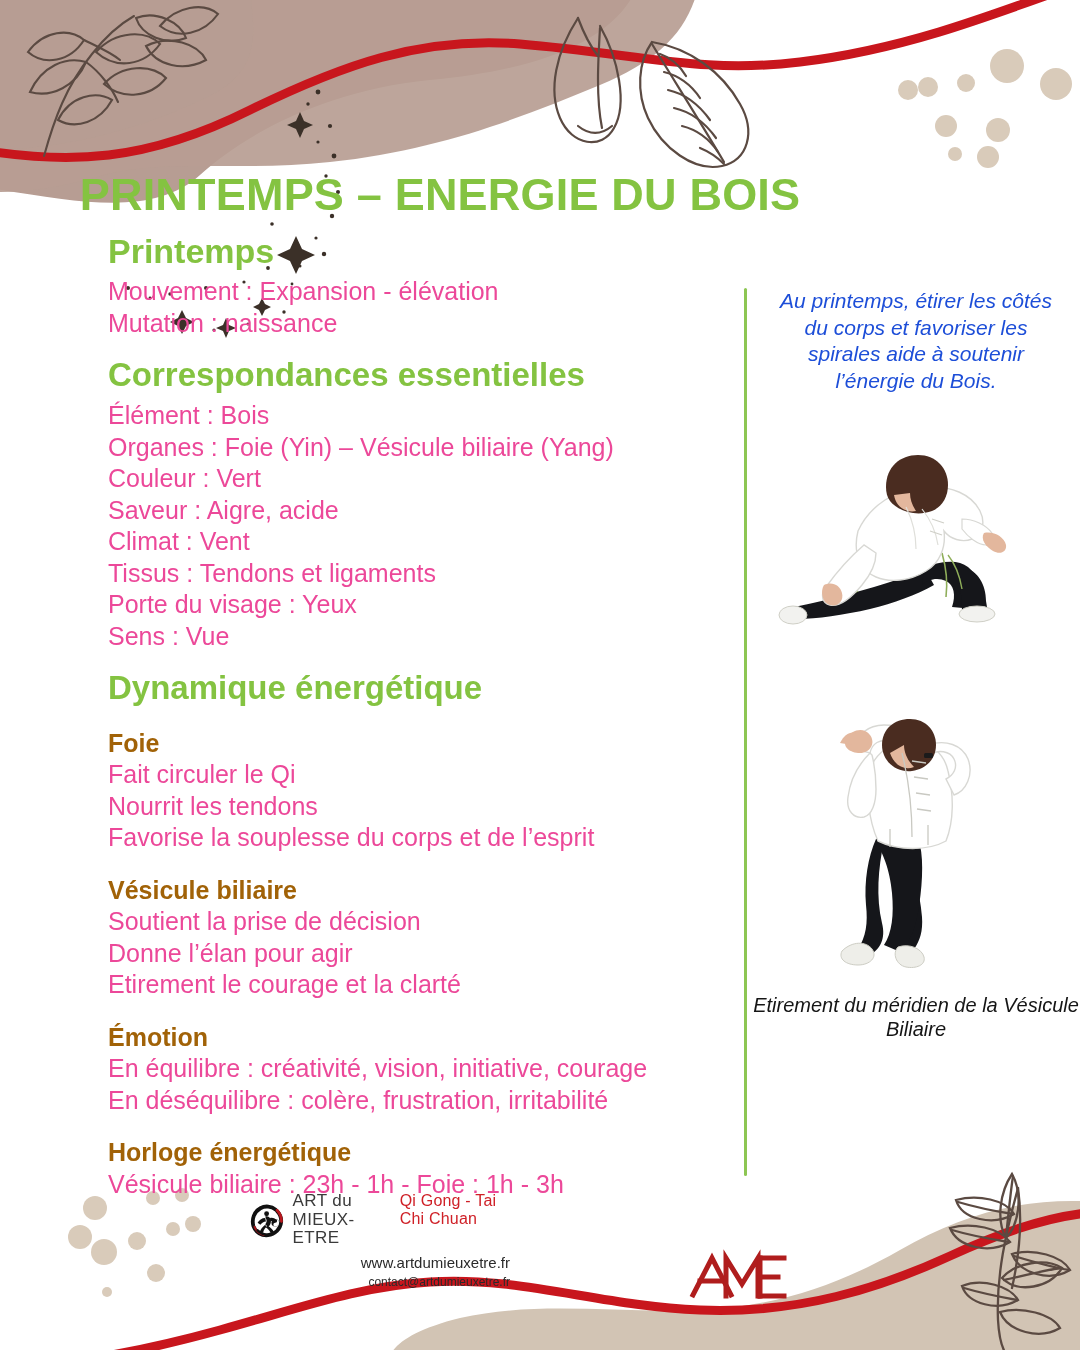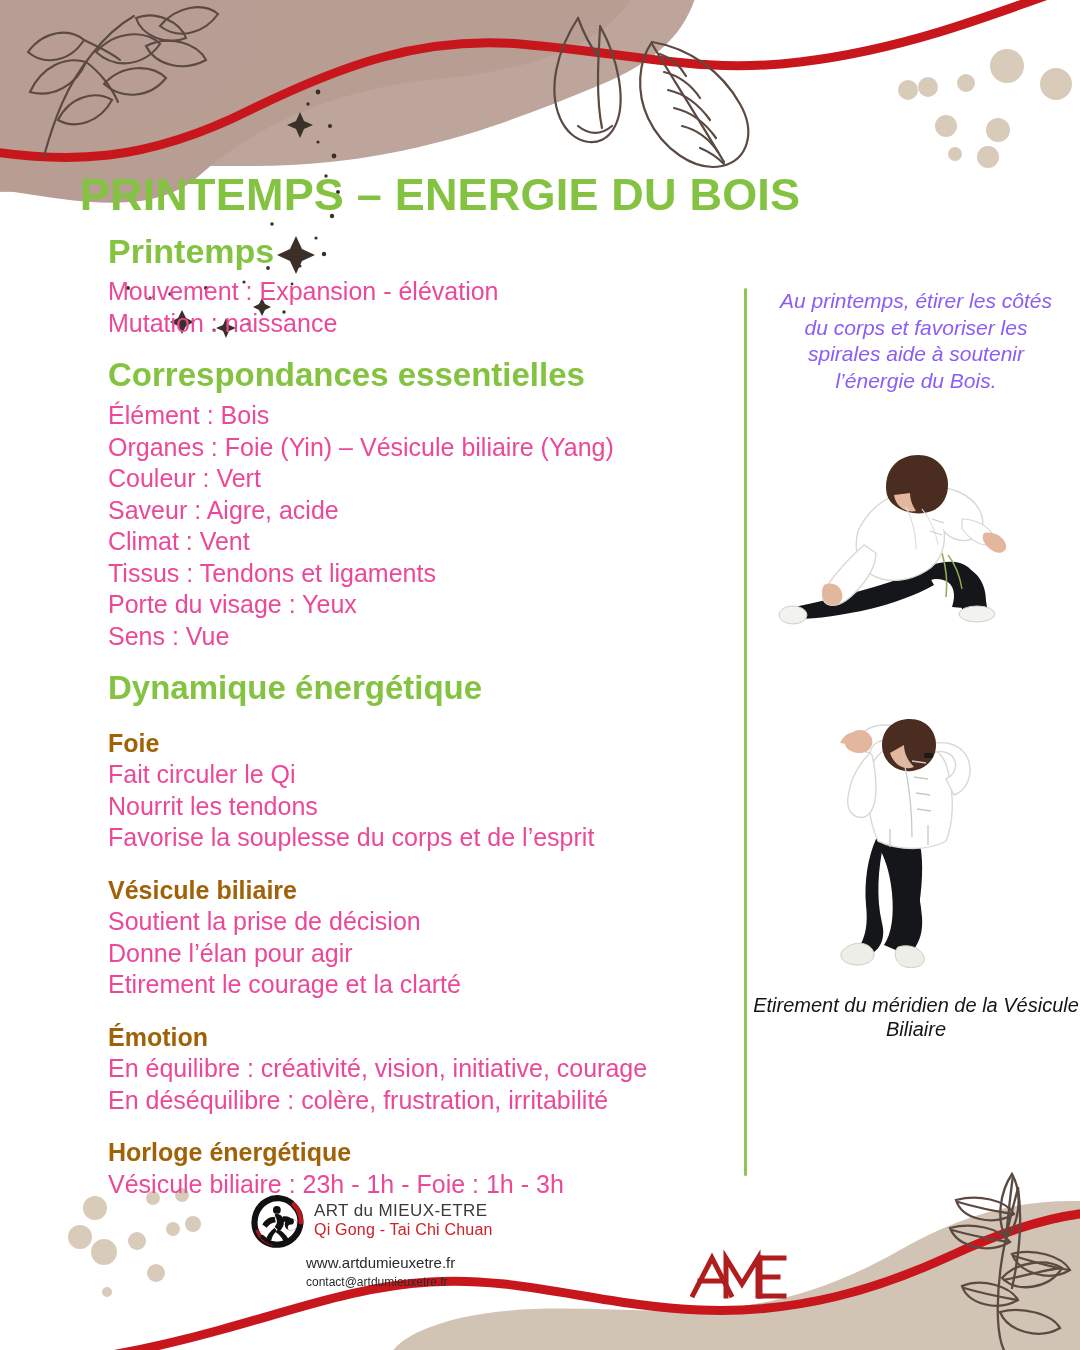--- a/index.html
+++ b/index.html
@@ -48,37 +48,37 @@
   .divider {
     position:absolute; left:744px; top:288px; width:3px; height:888px;
     background:#8DC653; border-radius:2px;
   }
 
   
   .right-col { position:absolute; left:752px; top:288px; width:328px; }
 
   .quote {
     font-style:italic; font-size:21px; line-height:1.27;
-    color:#8b5cf6; text-align:center; padding:0 18px;
+    color:#1d4ed8; text-align:center; padding:0 18px;
     font-family:"Liberation Sans", sans-serif;
   }
 
   .photo-wrap { position:relative; width:100%; text-align:center; }
   .caption {
     font-style:italic; font-size:20px; line-height:1.22;
     color:#151515; text-align:center; margin-top:6px;
   }
 
   
   .footer-logo { position:absolute; left:250px; top:1192px; width:260px; }
   .logo-row { display:flex; align-items:center; gap:8px; }
-  .logo-text { display:flex; flex-direction:column; justify-content:center; line-height:1.08; }
+  .logo-text { display:flex; justify-content:center; line-height:1.08; }
   .logo-l1 { font-size:17px; color:#3a3a3a; letter-spacing:0.4px; }
   .logo-l2 { font-size:16px; color:#cf2027; letter-spacing:0.2px; }
-  .contact { margin-top:5px; text-align:left; padding-left:56px; }
+  .contact { margin-top:5px; text-align:right; padding-left:56px; }
   .contact div { font-size:15px; color:#2a2a2a; line-height:1.38; }
   .contact .c2 { font-size:12px; }
 </style>
 </head>
 <body>
 
 <div class="page">
 
   <svg class="deco-svg" viewBox="0 0 1080 1350" xmlns="http://www.w3.org/2000/svg">
     <defs>

